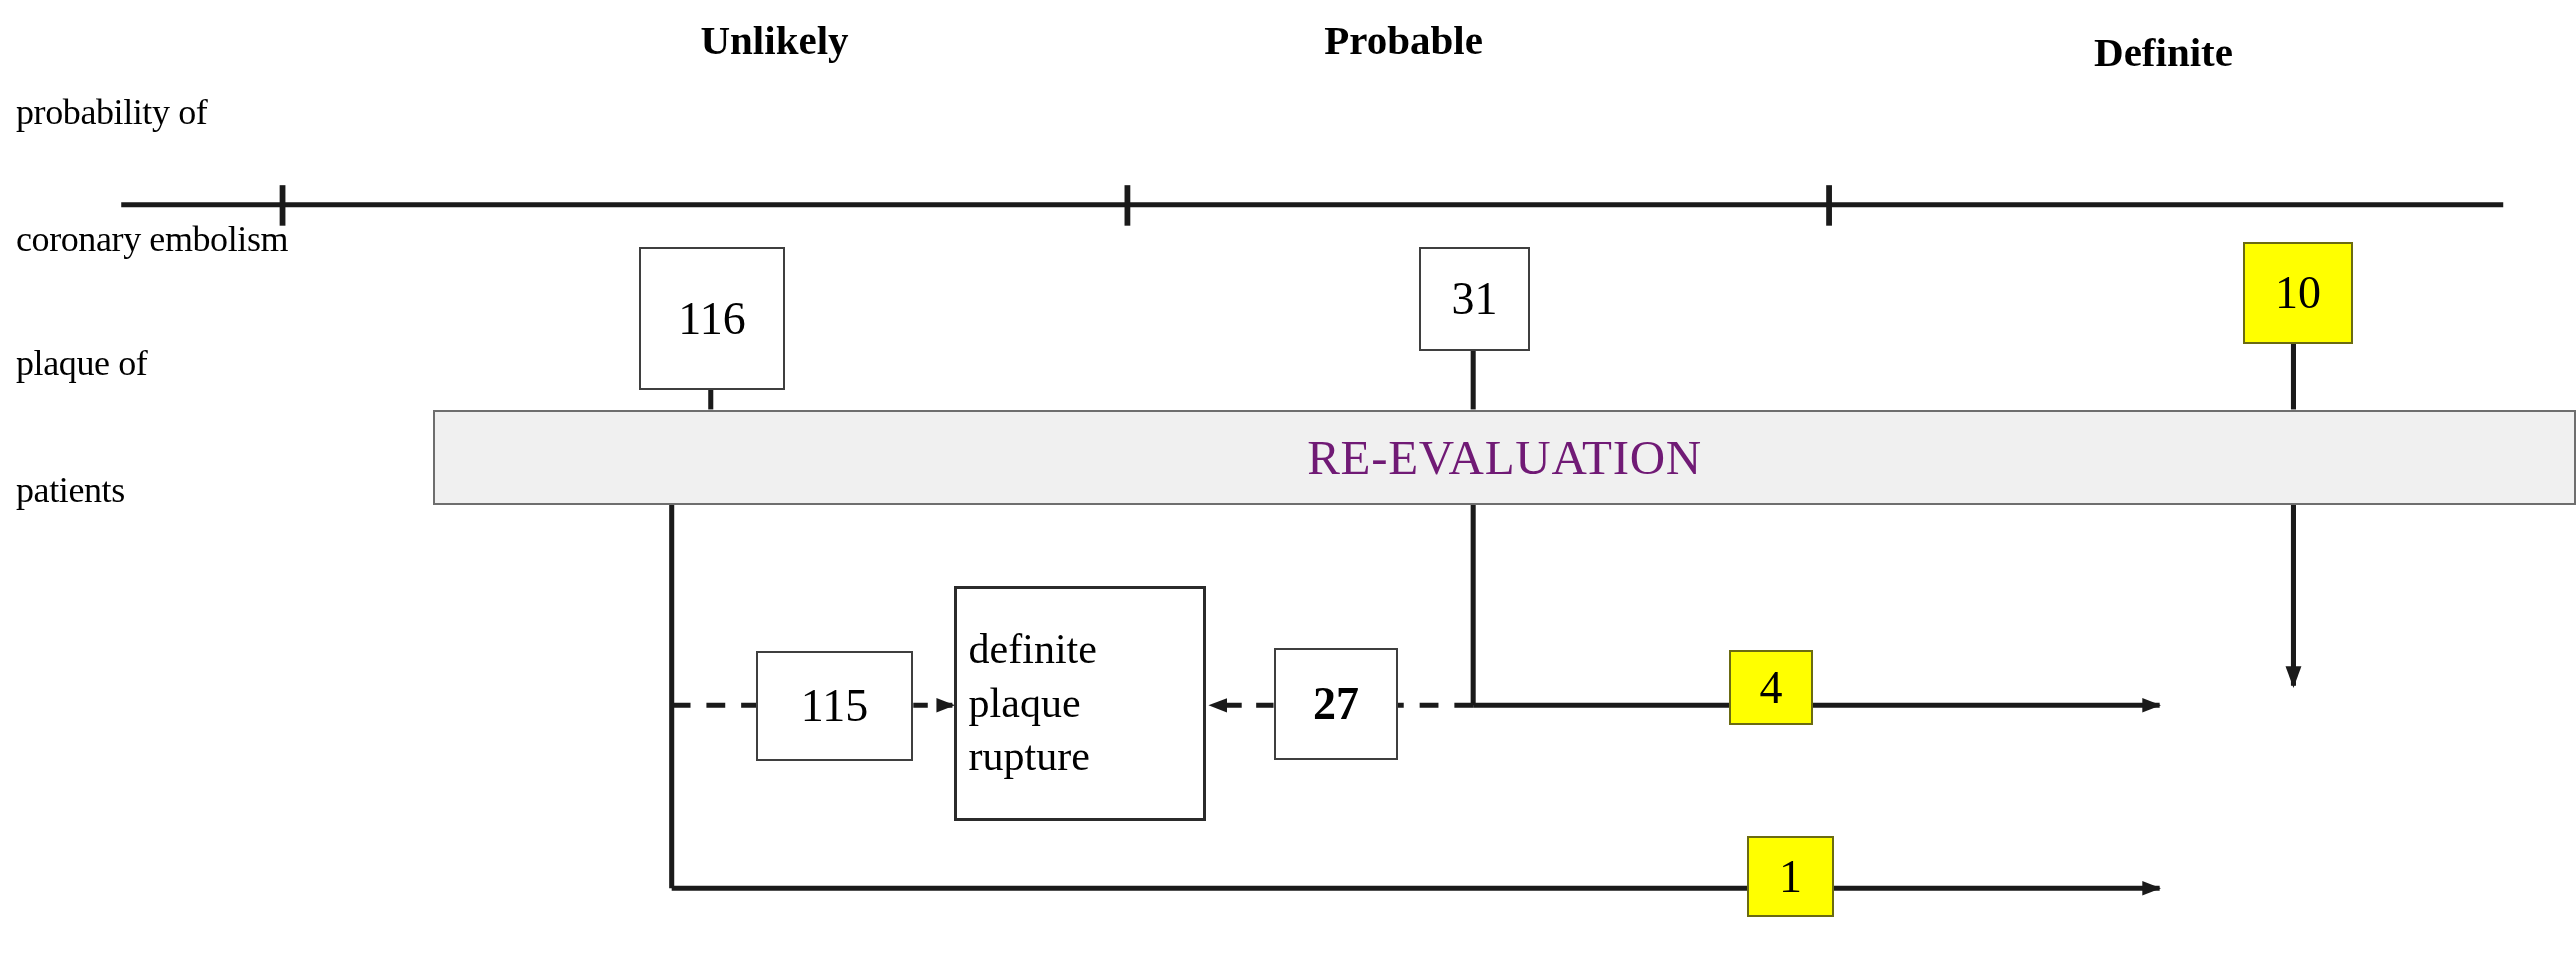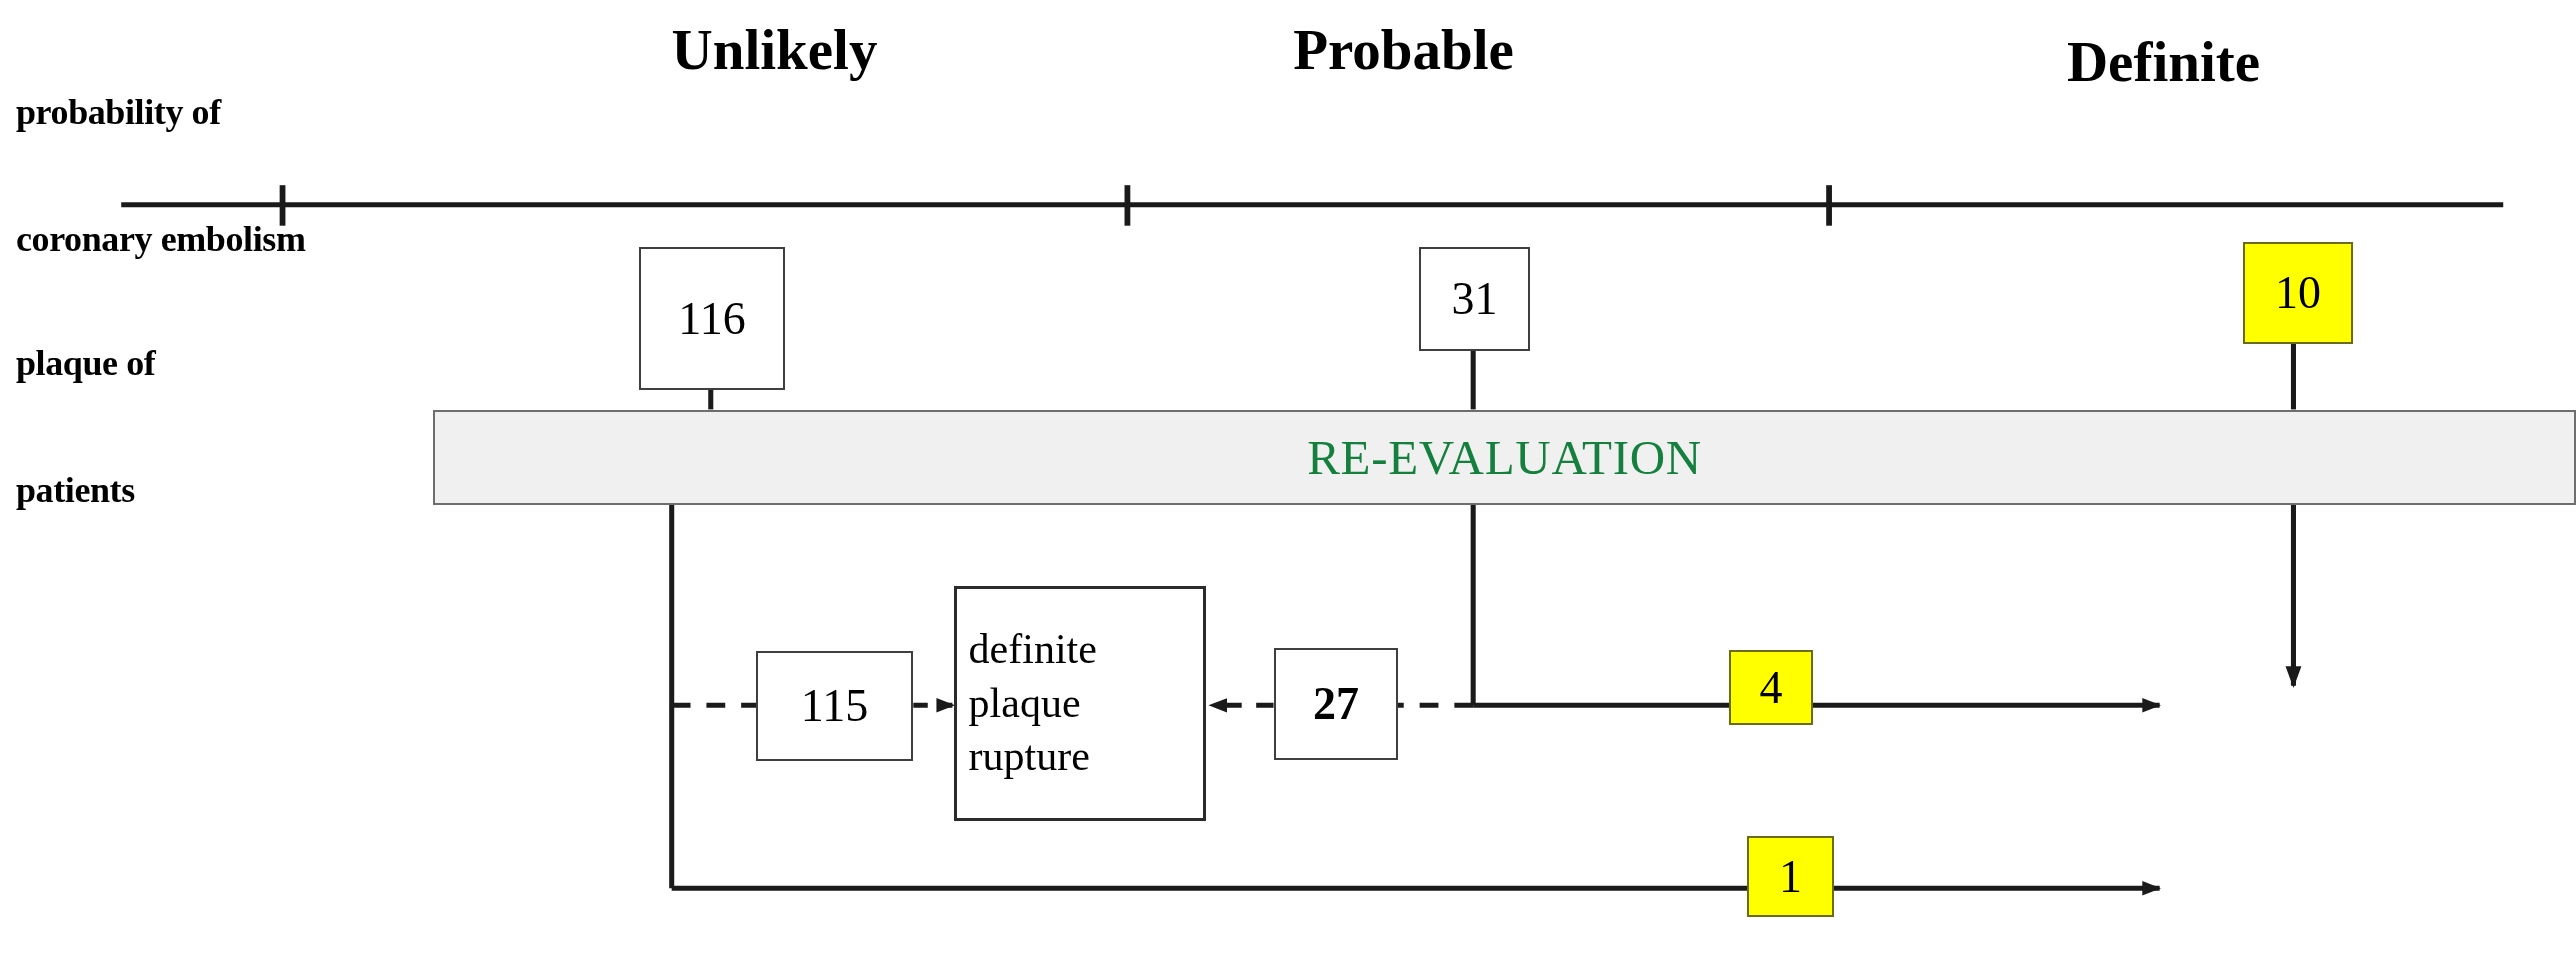--- a/index.html
+++ b/index.html
@@ -22,25 +22,25 @@
     width: 2576px;
     height: 957px;
   }
   .lbl {
     position: absolute;
     white-space: pre;
     line-height: 1.18;
   }
   .side-label {
     font-size: 36px;
-    font-weight: bold;
+    font-weight: normal;
     letter-spacing: -0.4px;
   }
   .cat-label {
-    font-size: 57px;
+    font-size: 41px;
     font-weight: bold;
     text-align: center;
     letter-spacing: 0px;
   }
   .nbox {
     position: absolute;
     box-sizing: border-box;
     background: #ffffff;
     border: 2.9px solid #3f3f3f;
     display: flex;
@@ -60,21 +60,21 @@
   .rebar {
     position: absolute;
     box-sizing: border-box;
     background: #f0f0f0;
     border: 2.9px solid #6e6e6e;
     display: flex;
     align-items: center;
     justify-content: center;
     font-size: 49px;
     letter-spacing: 0.7px;
-    color: #15803d;
+    color: #701a75;
   }
   .dpr-box {
     position: absolute;
     box-sizing: border-box;
     background: #ffffff;
     border: 3.6px solid #2b2b2b;
     display: flex;
     flex-direction: column;
     align-items: flex-start;
     justify-content: center;

